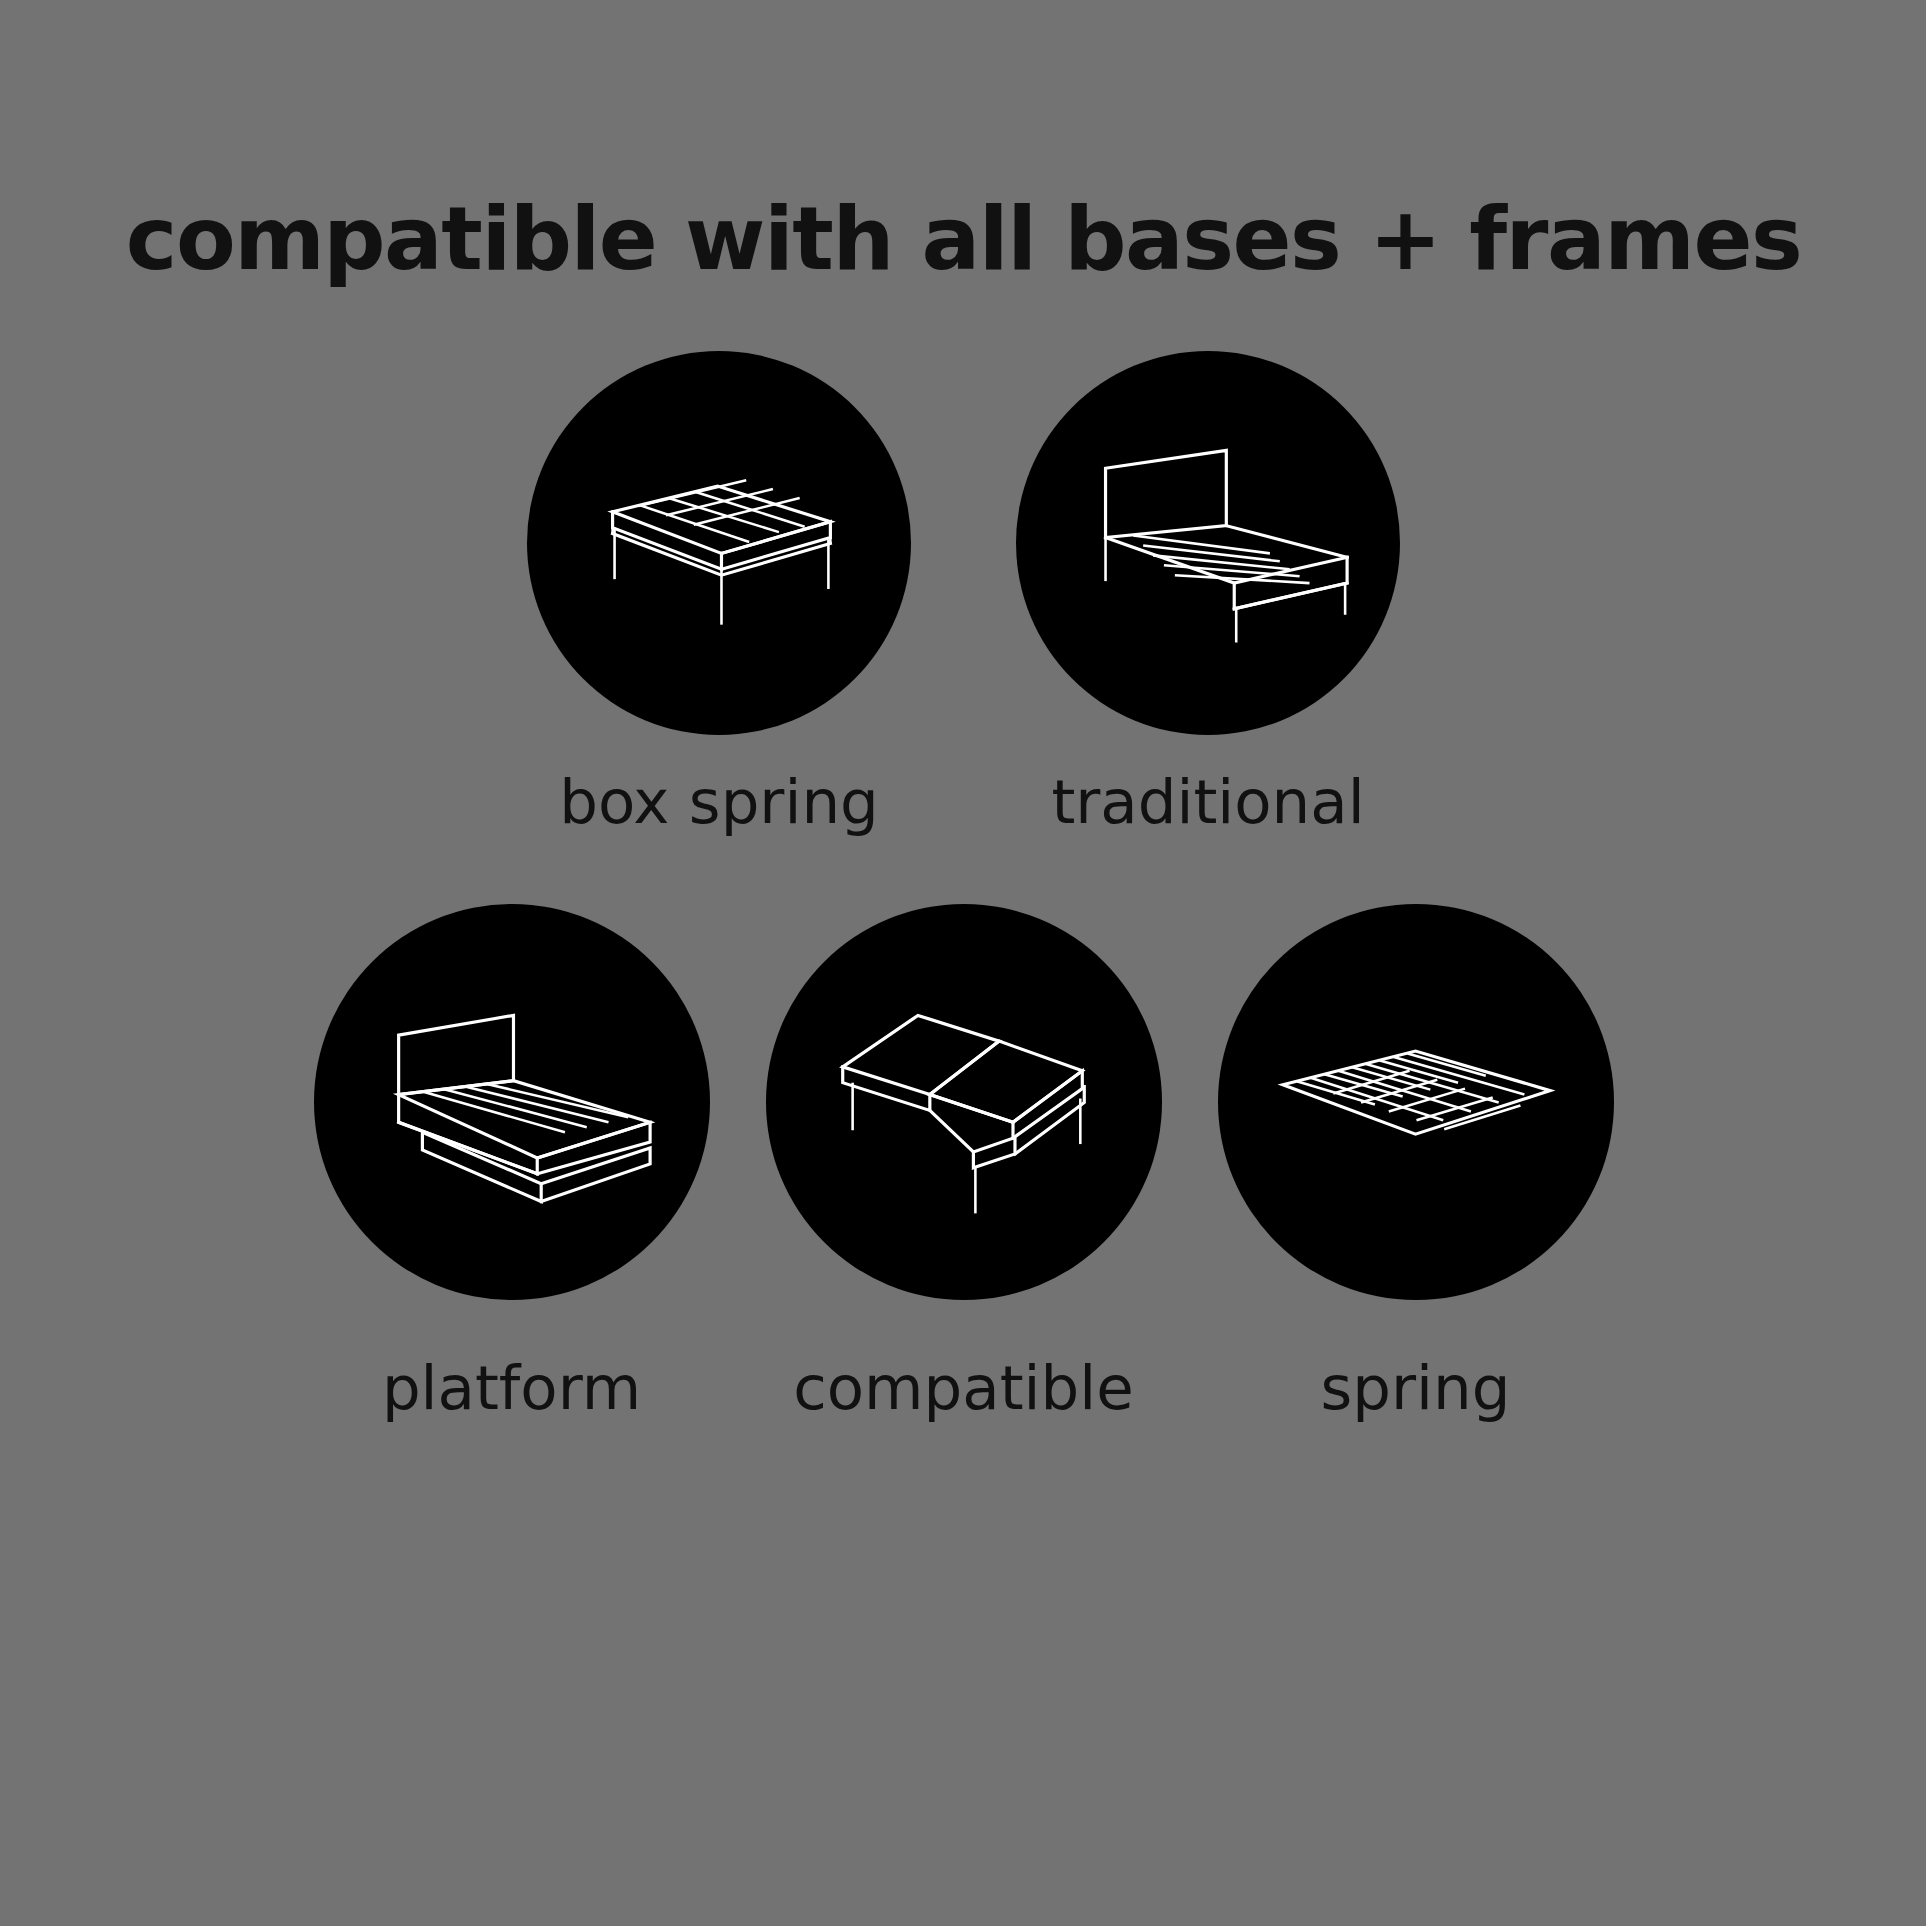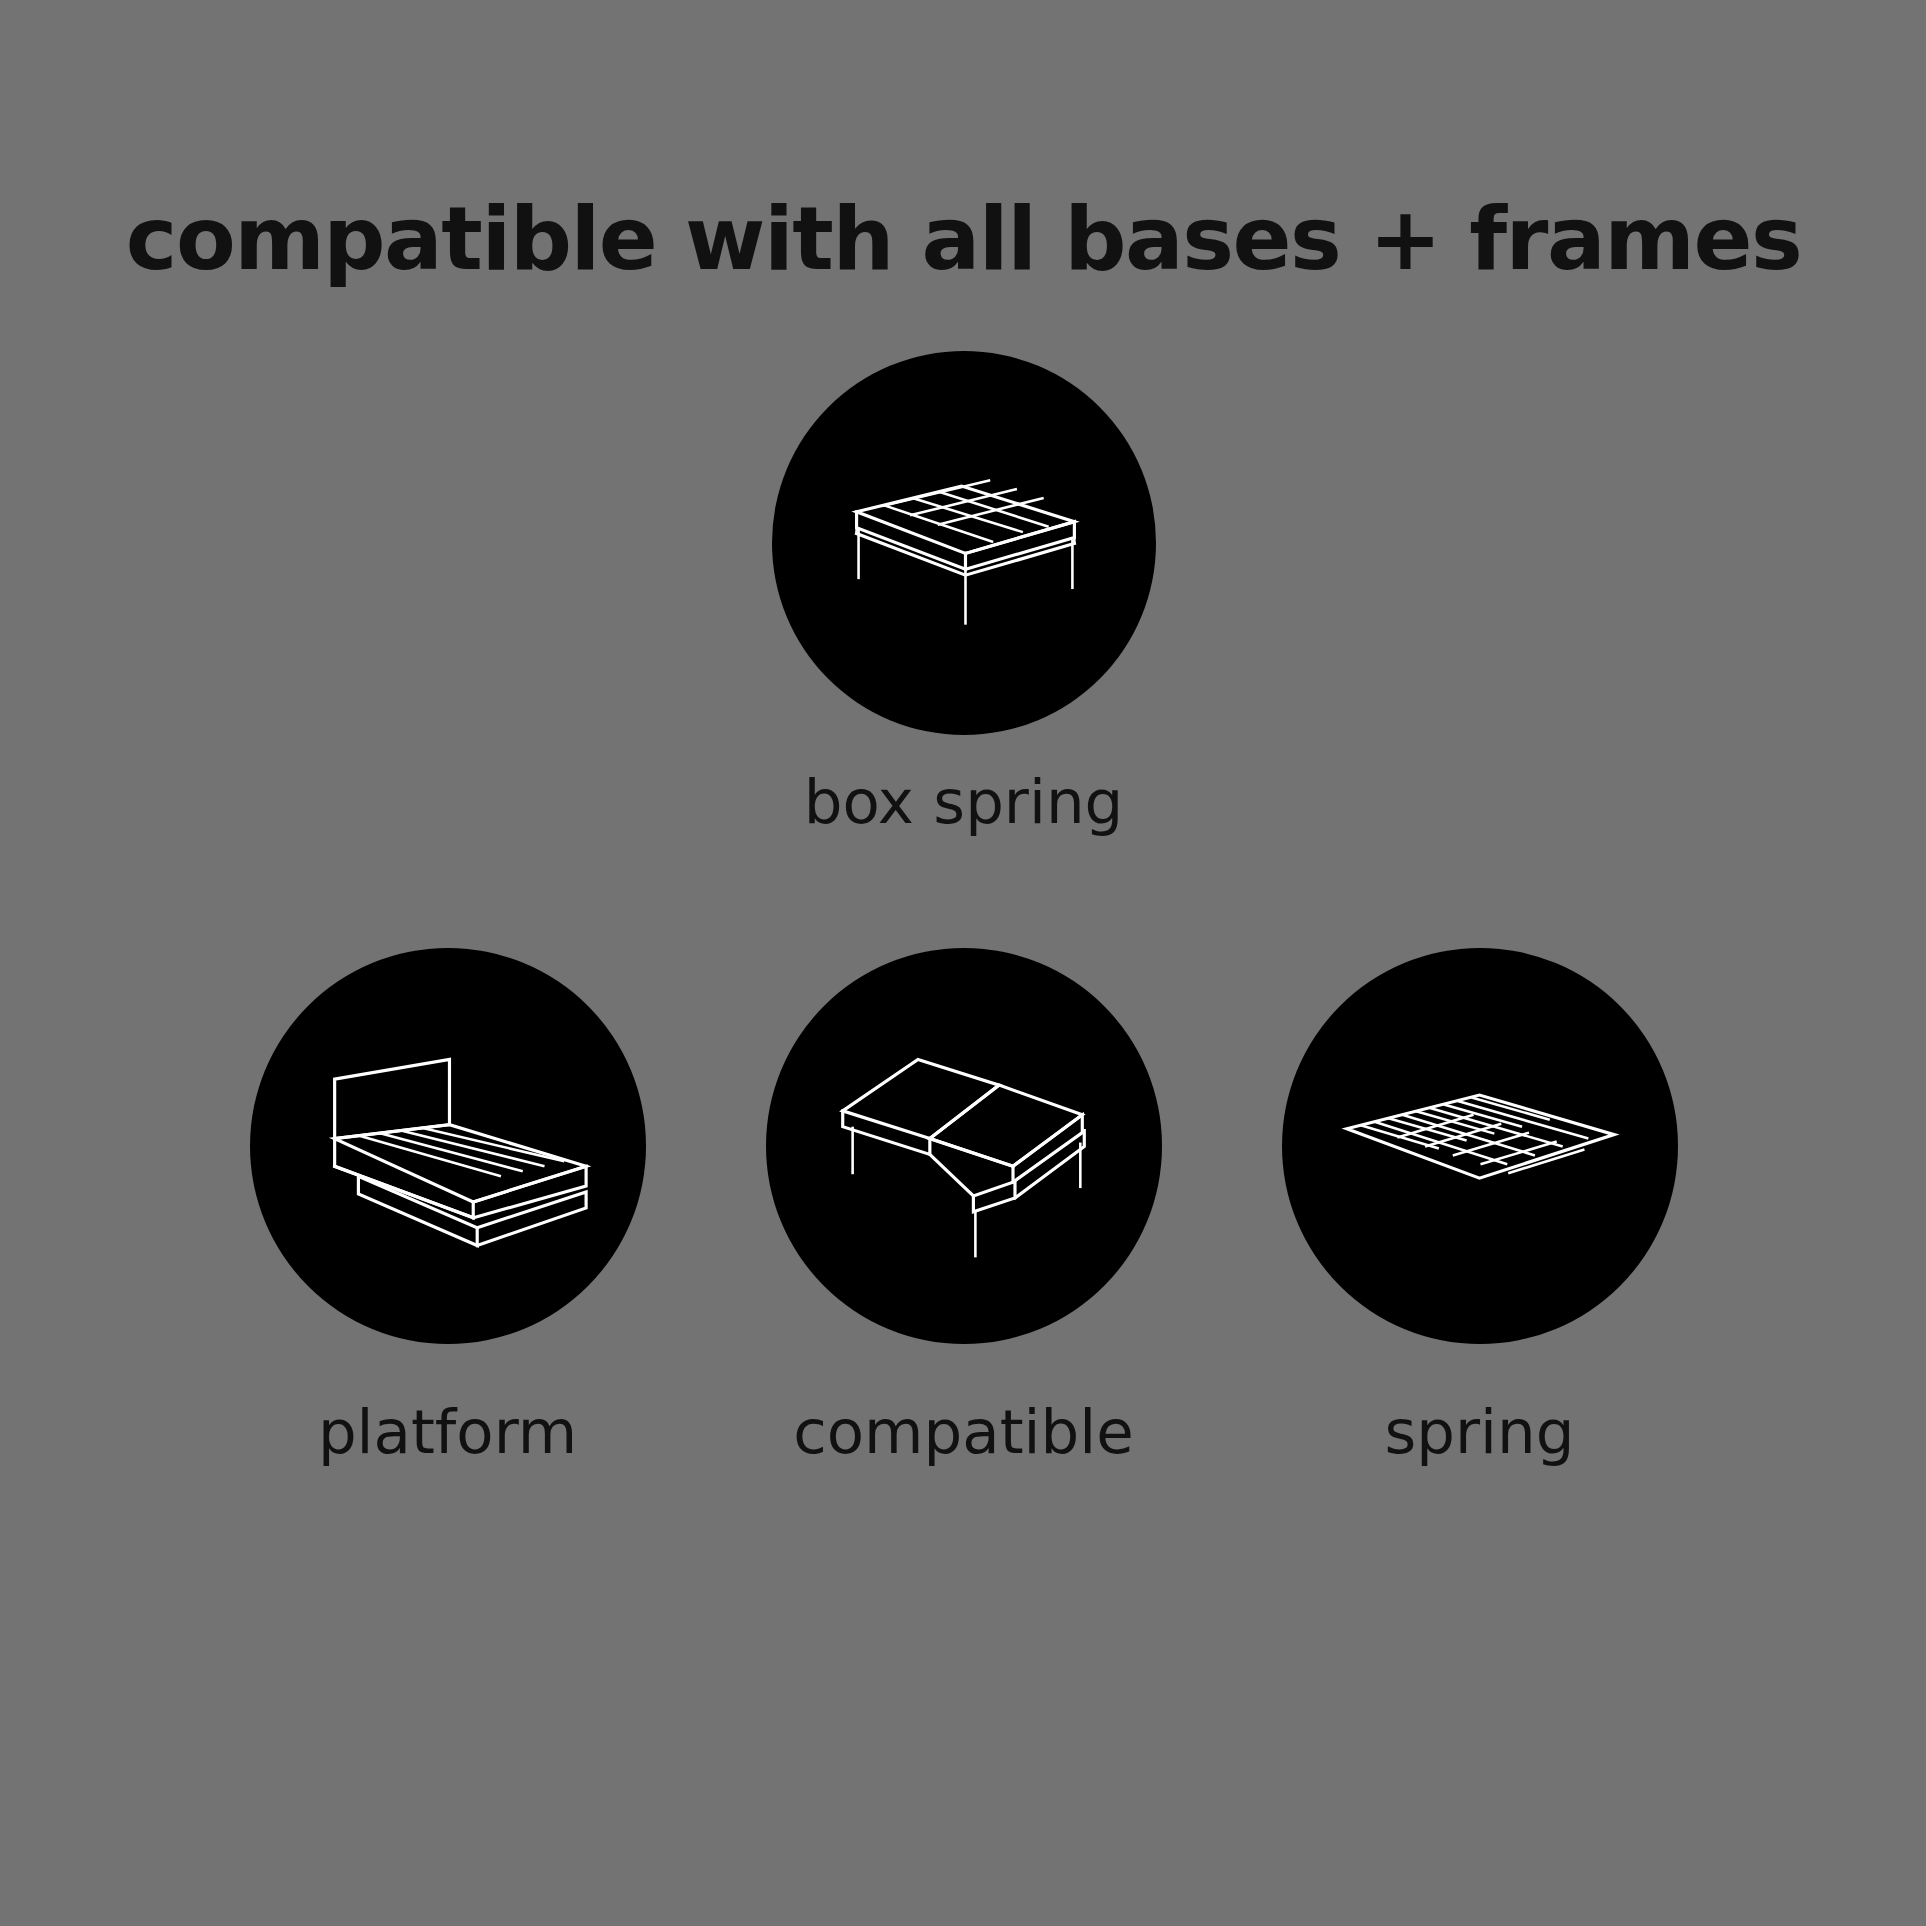--- a/index.html
+++ b/index.html
@@ -42,21 +42,21 @@
 
   
   .row {
     position: absolute;
     left: 0;
     width: 1927px;
     display: flex;
     justify-content: center;
   }
   .row-top  { top: 351px; gap: 105px; }
-  .row-bot  { top: 948px; gap: 120px; }
+  .row-bot  { top: 904px; gap: 56px; }
 
   .cell {
     display: flex;
     flex-direction: column;
     align-items: center;
   }
 
   .disc {
     width: 384px;
     height: 384px;
@@ -140,20 +140,47 @@
           <path class="ink-thin" d="M 262 144 L 262 150"></path>
 
           <path class="ink-thin" d="M 44 134 L 44 186"></path>
           <path class="ink-thin" d="M 152 182 L 152 232"></path>
           <path class="ink-thin" d="M 260 146 L 260 196"></path>
         </svg>
       </div>
       <div class="caption">box spring</div>
     </div>
 
+    <div class="cell">
+      <div class="disc">
+        <svg viewBox="0 0 300 300">
+
+          <path class="ink" d="M 46 74 L 168 56 L 168 132 L 46 144 Z"></path>
+
+          <path class="ink-thin" d="M 46 144 L 46 188"></path>
+
+          <path class="ink" d="M 168 132 L 290 164"></path>
+
+          <path class="ink" d="M 46 144 L 176 190 L 290 164"></path>
+
+          <path class="ink-thin" d="M 74 142 L 212 160"></path>
+          <path class="ink-thin" d="M 84 152 L 222 168"></path>
+          <path class="ink-thin" d="M 94 162 L 232 176"></path>
+          <path class="ink-thin" d="M 105 172 L 242 183"></path>
+          <path class="ink-thin" d="M 116 182 L 252 190"></path>
+
+          <path class="ink" d="M 176 190 L 176 216 L 290 190 L 290 164"></path>
+          <path class="ink" d="M 176 216 L 290 190"></path>
+
+          <path class="ink-thin" d="M 178 216 L 178 250"></path>
+          <path class="ink-thin" d="M 288 190 L 288 222"></path>
+        </svg>
+      </div>
+      <div class="caption">traditional</div>
+    </div>
 
   </div>
 
   <div class="row row-bot">
 
     <div class="cell">
       <div class="disc">
         <svg viewBox="0 0 300 300">
 
           <path class="ink" d="M 36 82 L 152 62 L 152 128 L 36 142 Z"></path>

